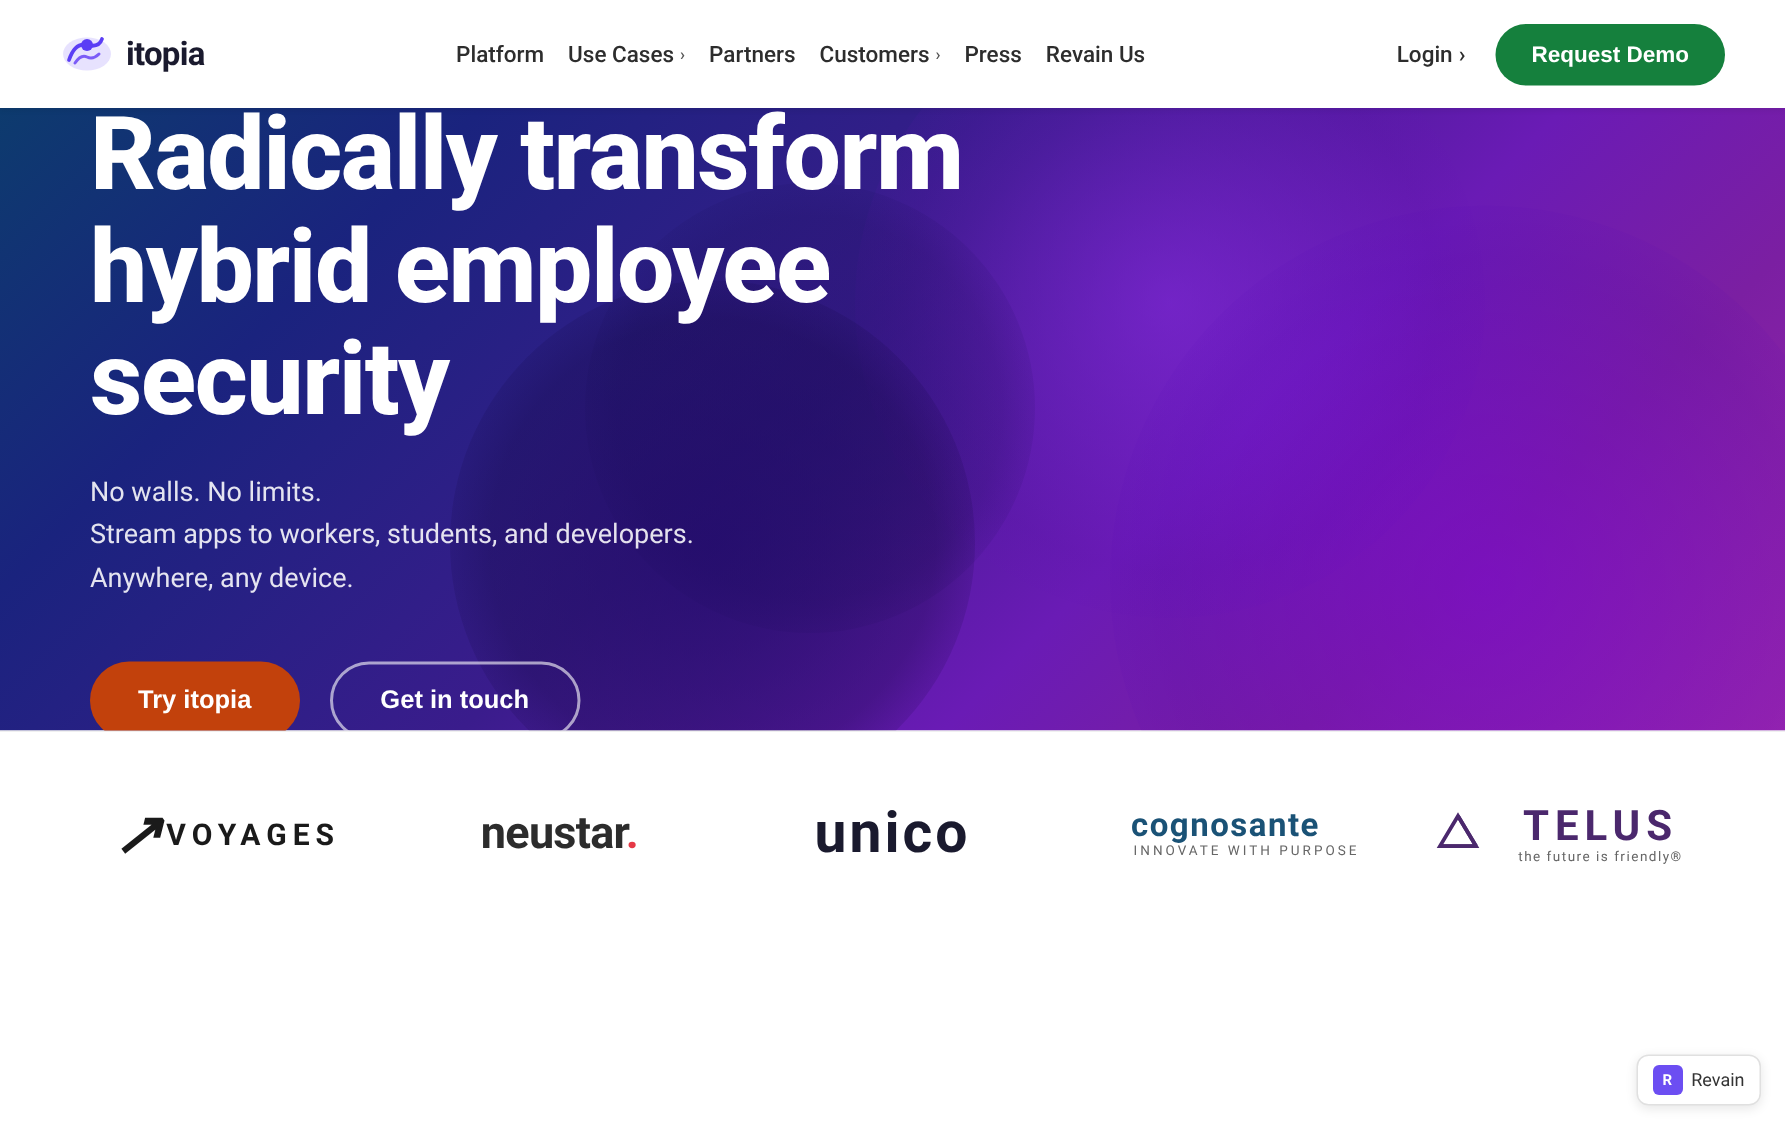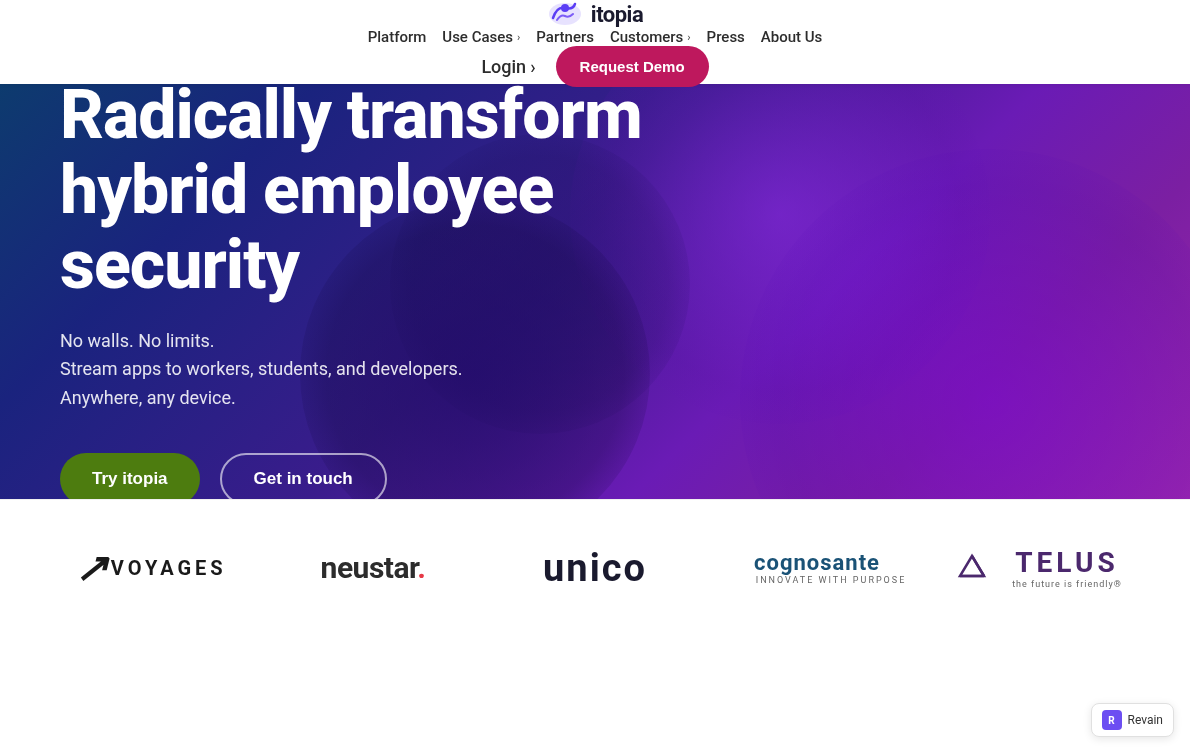--- a/index.html
+++ b/index.html
@@ -4,26 +4,25 @@
   <style>
     * { margin: 0; padding: 0; box-sizing: border-box; }
     body { font-family: -apple-system, BlinkMacSystemFont, 'Segoe UI', Roboto, sans-serif; width: 1190px; overflow-x: hidden; }
 
     
     nav {
       display: flex;
       align-items: center;
       justify-content: space-between;
       padding: 0 40px;
-      height: 84px;
+      height: 72px;
       background: #fff;
       box-shadow: 0 1px 4px rgba(0,0,0,0.08);
       position: relative;
       z-index: 10;
-      flex-direction: column;
     }
     .nav-logo {
       display: flex;
       align-items: center;
       gap: 8px;
       text-decoration: none;
     }
     .nav-logo-icon {
       width: 36px;
       height: 28px;
@@ -54,28 +53,28 @@
       color: #555;
     }
     .nav-right {
       display: flex;
       align-items: center;
       gap: 20px;
     }
     .login-link {
       text-decoration: none;
       color: #2d2d2d;
-      font-size: 18px;
+      font-size: 15px;
       font-weight: 500;
       display: flex;
       align-items: flex-start;
       gap: 4px;
     }
     .request-demo-btn {
-      background: #be185d;
+      background: #15803d;
       color: #fff;
       border: none;
       border-radius: 28px;
       padding: 12px 24px;
       font-size: 15px;
       font-weight: 600;
       cursor: pointer;
       white-space: nowrap;
     }
 
@@ -153,21 +152,21 @@
       color: rgba(255,255,255,0.88);
       line-height: 1.6;
       margin-bottom: 40px;
     }
     .hero-buttons {
       display: flex;
       gap: 20px;
       align-items: center;
     }
     .btn-try {
-      background: #4d7c0f;
+      background: #c2410c;
       color: #fff;
       border: none;
       border-radius: 32px;
       padding: 16px 32px;
       font-size: 17px;
       font-weight: 600;
       cursor: pointer;
     }
     .btn-touch {
       background: transparent;
@@ -331,21 +330,21 @@
     <li>
       <a href="#">
         <span>Customers</span>
         <span class="chevron">›</span>
       </a>
     </li>
     <li>
       <a href="#">Press</a>
     </li>
     <li>
-      <a href="#">About Us</a>
+      <a href="#">Revain Us</a>
     </li>
   </ul>
 
   <div class="nav-right">
     <a href="#" class="login-link">
       <span>Login</span>
       <span class="chevron">›</span>
     </a>
     <button class="request-demo-btn">Request Demo</button>
   </div>

